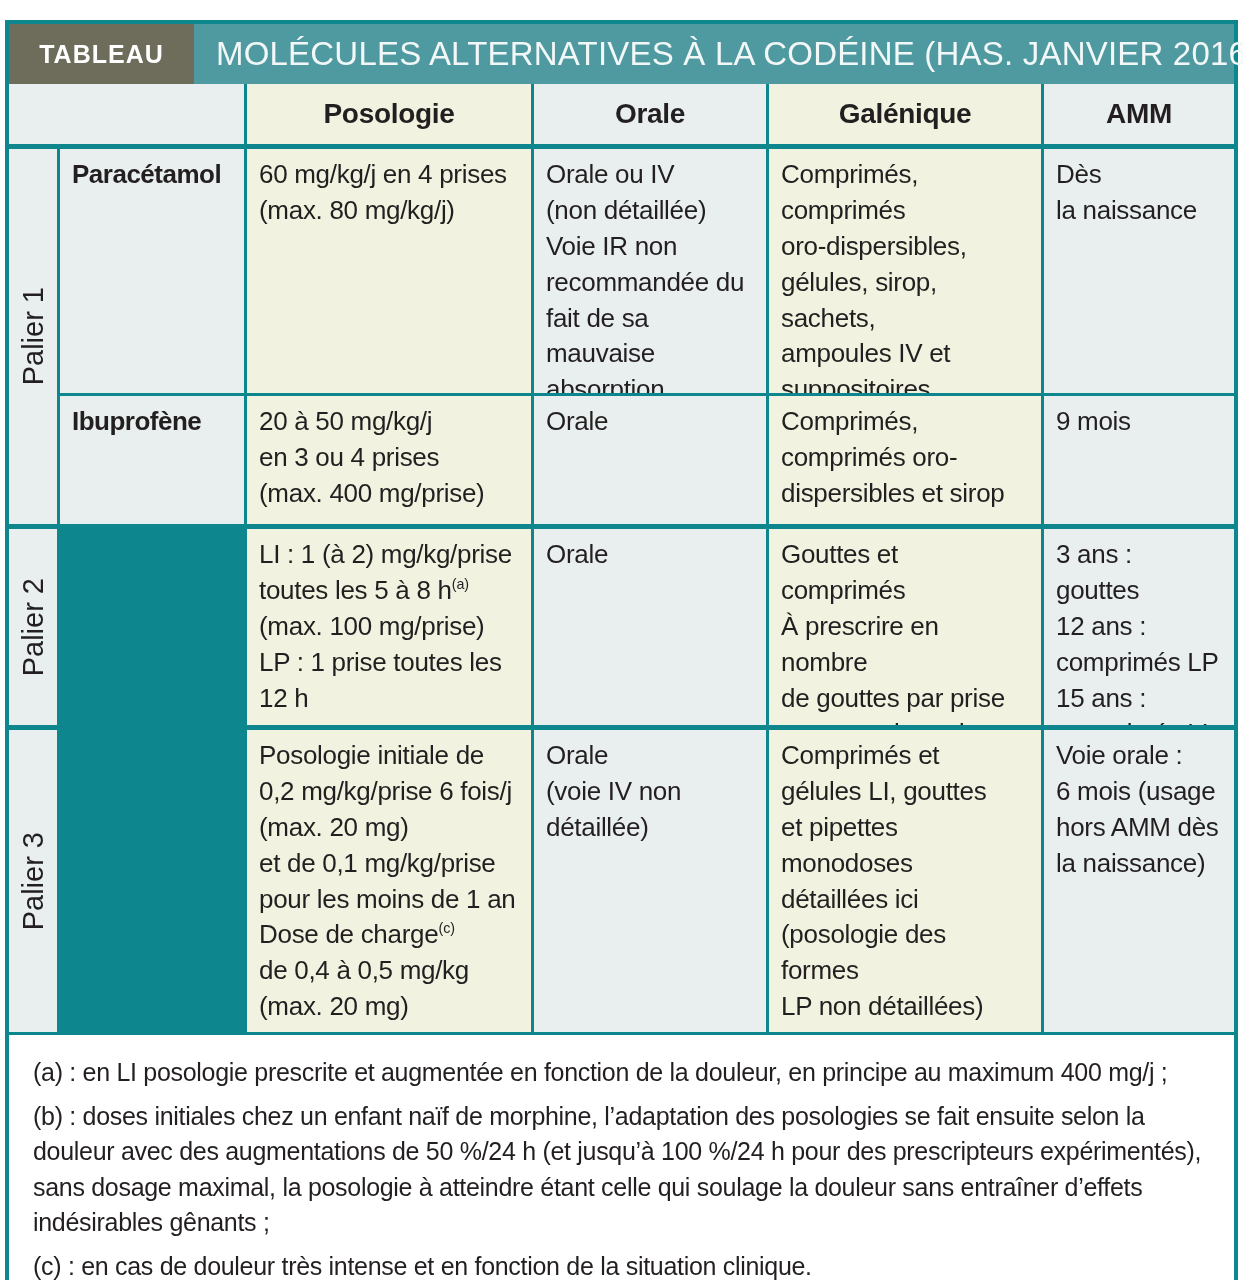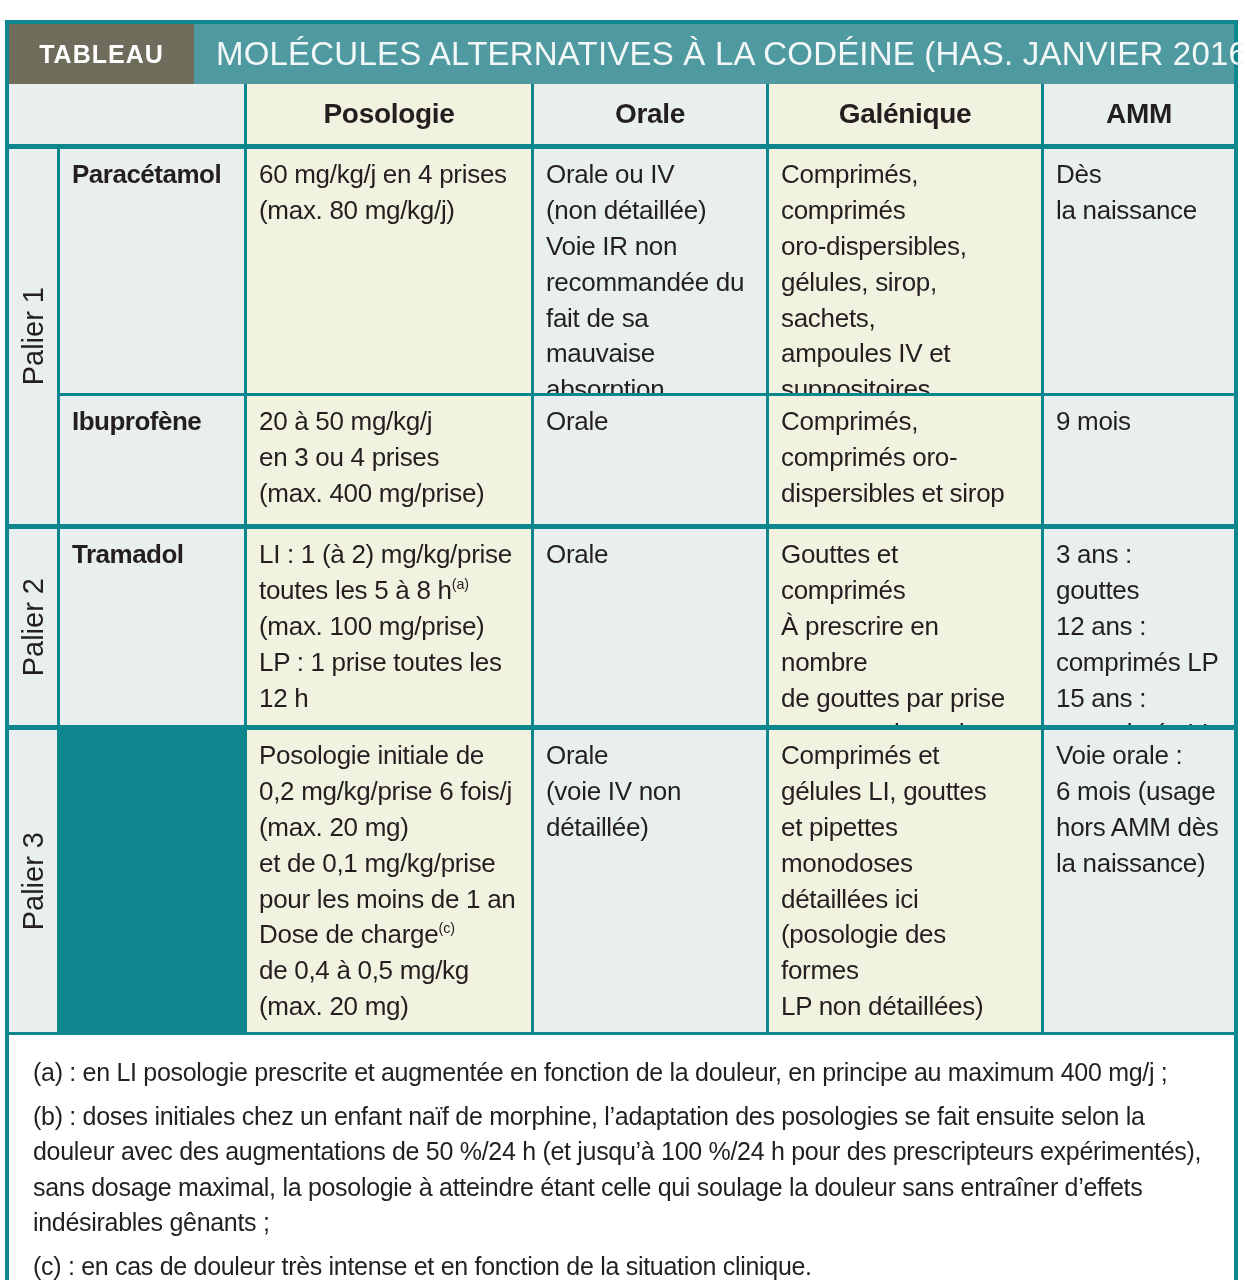--- a/index.html
+++ b/index.html
@@ -91,21 +91,20 @@
       <div class="cell drug" style="grid-area:3/2">Ibuprofène</div>
       <div class="cell cream" style="grid-area:3/3"><span class="ml">20 à 50 mg/kg/j
 en 3 ou 4 prises
 (max. 400 mg/prise)</span></div>
       <div class="cell" style="grid-area:3/4"><span class="ml">Orale</span></div>
       <div class="cell cream" style="grid-area:3/5"><span class="ml">Comprimés,
 comprimés oro-
 dispersibles et sirop</span></div>
       <div class="cell" style="grid-area:3/6"><span class="ml">9 mois</span></div>
 
-      <div class="cell drug gs" style="grid-area:4/2">Tramadol</div>
       <div class="cell cream gs" style="grid-area:4/3"><span class="ml">LI : 1 (à 2) mg/kg/prise
 toutes les 5 à 8 h</span><sup>(a)</sup><span class="ml">
 (max. 100 mg/prise)
 LP : 1 prise toutes les
 12 h</span></div>
       <div class="cell gs" style="grid-area:4/4"><span class="ml">Orale</span></div>
       <div class="cell cream gs" style="grid-area:4/5"><span class="ml">Gouttes et comprimés
 À prescrire en nombre
 de gouttes par prise
 et en nombres de

